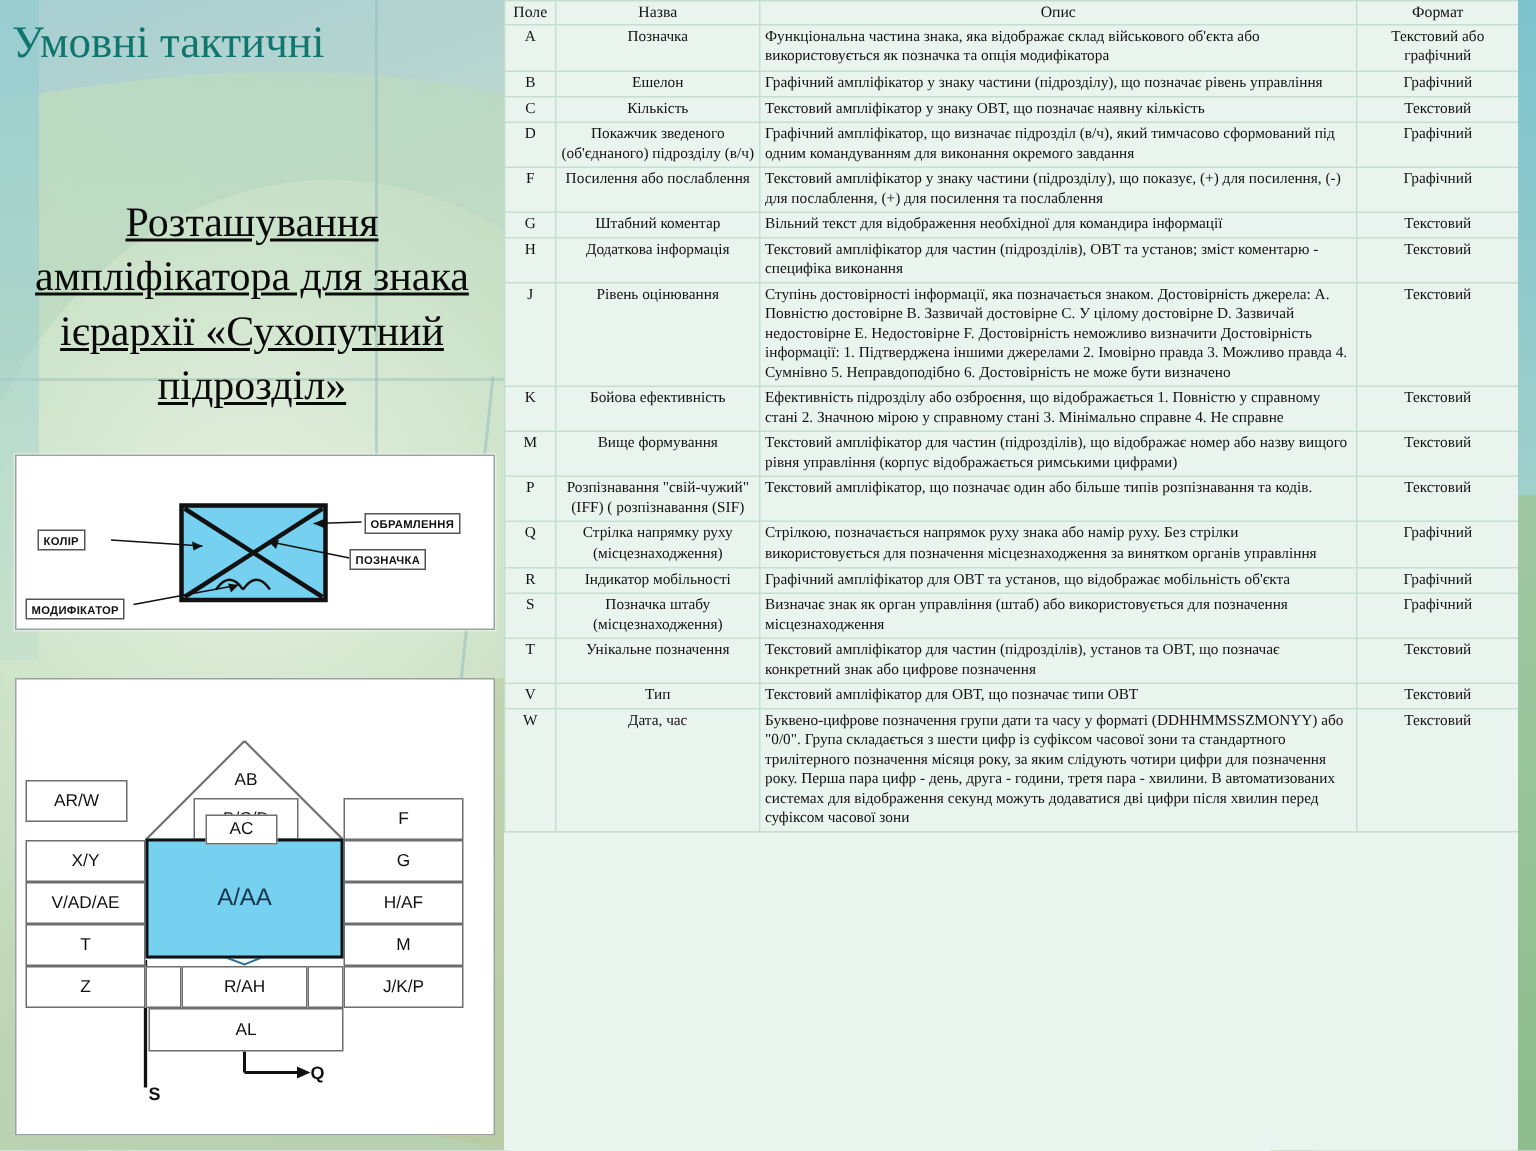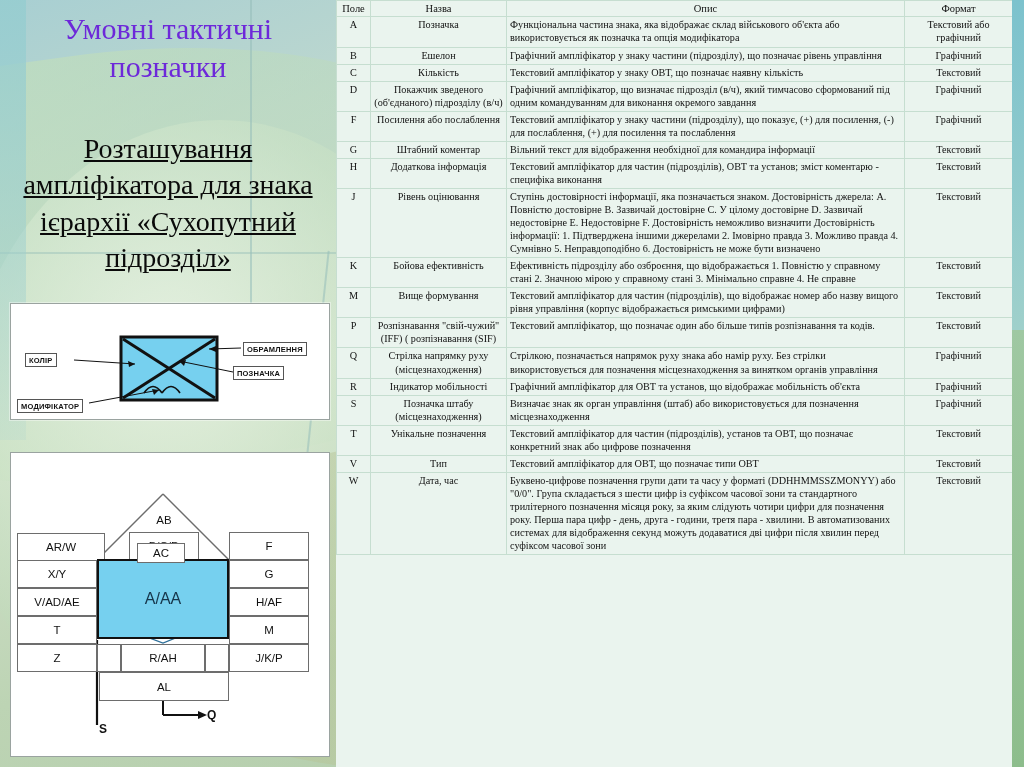--- a/index.html
+++ b/index.html
@@ -52,21 +52,21 @@
     position:absolute;right:0;top:330px;width:14px;height:437px;
     background:linear-gradient(180deg,#9fc8a2,#8dbd8c);
   }
 
   
   .left{
     position:absolute;left:0;top:0;width:336px;height:767px;
   }
   .title-main{
     position:absolute;left:8px;top:10px;width:320px;
-    text-align:center;color:#6d28d9;
+    color:#0f766e;
     font-size:30px;line-height:1.28;
     font-family:"Liberation Serif", serif;
   }
   .title-sub{
     position:absolute;left:6px;top:131px;width:324px;
     text-align:center;color:#0a0a0a;
     font-size:28px;line-height:1.3;
     text-decoration:underline;
     font-family:"Liberation Serif", serif;
   }
@@ -160,21 +160,20 @@
   <div class="bg-merid" style="left:312px;top:250px;height:300px;transform:rotate(6deg);"></div>
   <div class="bg-lat" style="left:0px;top:252px;width:336px;"></div>
   <div class="bg-blue-left"></div>
   <div class="bg-teal-right"></div>
   <div class="bg-green-right"></div>
 
   <div class="left">
 
     <div class="title-main">
       <div>Умовні тактичні</div>
-      <div>позначки</div>
     </div>
 
     <div class="title-sub">Розташування ампліфікатора для знака ієрархії «Сухопутний підрозділ»</div>
 
     <div class="diagram1">
       <div class="d1-wrap">
         <svg class="d2-svg" style="width:318px;height:115px;" viewBox="0 0 318 115">
 
           <rect x="110" y="33" width="96" height="63" fill="#76d0ef" stroke="#111" stroke-width="3"></rect>
           <line x1="112" y1="35" x2="204" y2="94" stroke="#111" stroke-width="3"></line>
@@ -218,21 +217,21 @@
         <polygon points="196,262 187,258 187,266" fill="#111"></polygon>
       </svg>
 
 
       <div class="d2-cell" style="left:120px;top:55px;width:66px;height:24px;border:none;background:transparent;">AB</div>
 
       <div class="d2-cell" style="left:118px;top:79px;width:70px;height:28px;">B/C/D</div>
 
       <div class="d2-cell" style="left:126px;top:90px;width:48px;height:20px;z-index:4;">AC</div>
 
-      <div class="d2-cell" style="left:6px;top:80px;width:88px;height:28px;">AR/W</div>
+      <div class="d2-cell" style="left:6px;top:67px;width:68px;height:28px;">AR/W</div>
       <div class="d2-cell" style="left:6px;top:107px;width:80px;height:28px;">X/Y</div>
       <div class="d2-cell" style="left:6px;top:135px;width:80px;height:28px;">V/AD/AE</div>
       <div class="d2-cell" style="left:6px;top:163px;width:80px;height:28px;">T</div>
       <div class="d2-cell" style="left:6px;top:191px;width:80px;height:28px;">Z</div>
 
       <div class="d2-cell" style="left:218px;top:79px;width:80px;height:28px;">F</div>
       <div class="d2-cell" style="left:218px;top:107px;width:80px;height:28px;">G</div>
       <div class="d2-cell" style="left:218px;top:135px;width:80px;height:28px;">H/AF</div>
       <div class="d2-cell" style="left:218px;top:163px;width:80px;height:28px;">M</div>
       <div class="d2-cell" style="left:218px;top:191px;width:80px;height:28px;">J/K/P</div>

